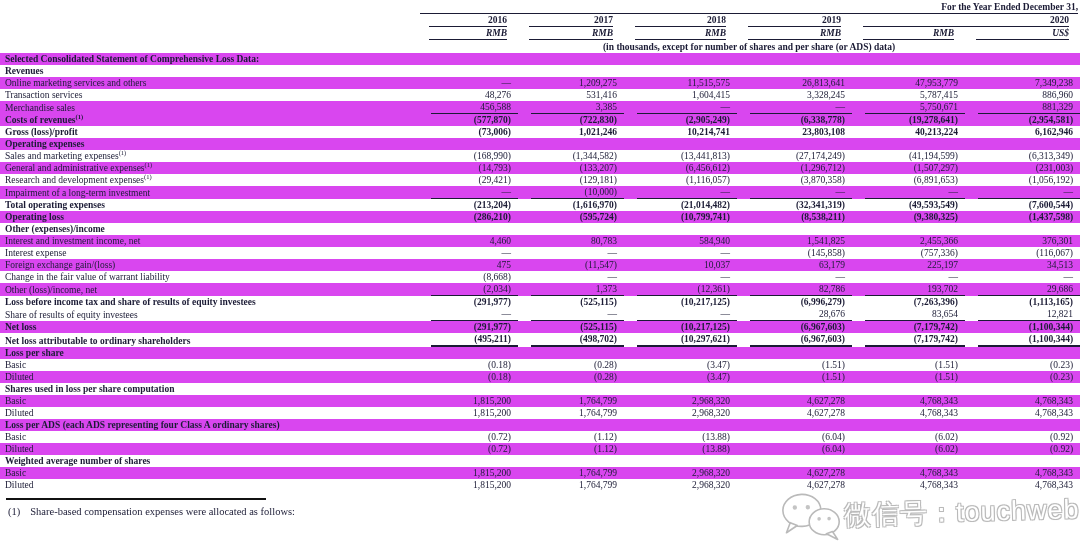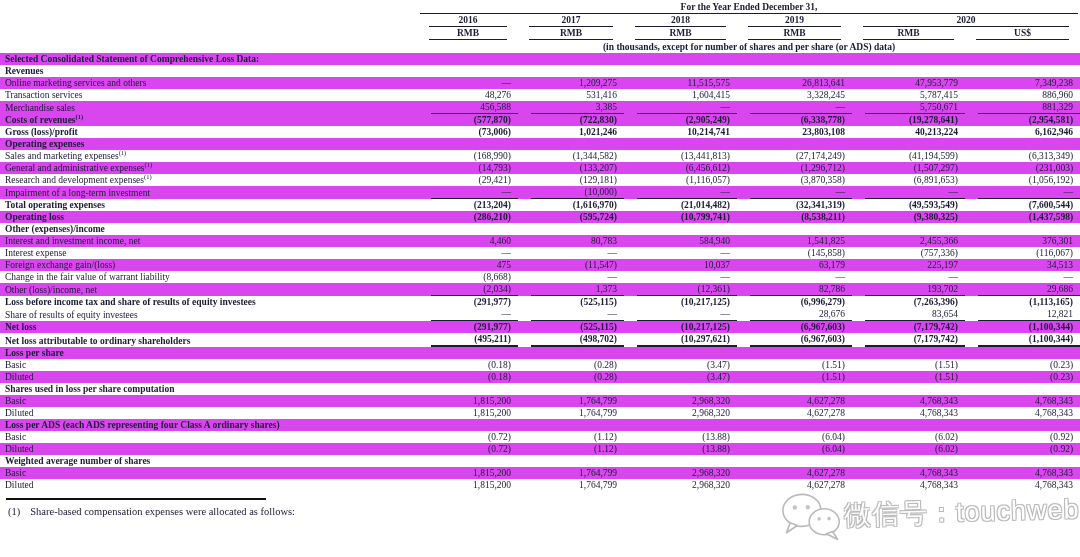--- a/index.html
+++ b/index.html
@@ -15,25 +15,25 @@
   .num .cw { display:block; margin-left:13px; padding-right:7px; }
   tr.blue  { background:#d946ef; }
   tr.white { background:#ffffff; }
   tr.bold td { font-weight:bold; }
   sup { font-size:6.5px; vertical-align:super; line-height:0; }
   tbody tr { height:12px; }
   
   tr.rule-single td.num .cw { border-bottom:1px solid #1b1b35; }
   tr.rule-double td.num .cw { border-bottom:2.4px solid #1b1b35; }
   
-  .hline { display:block; text-align:center; font-weight:bold; border-bottom:1.4px solid #1b1b35; margin:0 11px; }
+  .hline { display:block; text-align:right; font-weight:bold; border-bottom:1.4px solid #1b1b35; margin:0 11px; }
   .hline.wide { margin:0 2px; }
   tr.h-title th { height:14px; }
   tr.h-years th { height:13px; }
-  tr.h-cur th   { height:13px; }
+  tr.h-cur th   { height:13px;font-style:italic; }
   tr.h-note th  { height:13px; }
   
   .footnote-rule { border-top:2px solid #111; width:260px; margin:7px 0 6px 6px; }
   .footnote { font-size:10.5px; padding-left:8px; white-space:nowrap; }
   .footnote .fn-marker { margin-right:10px; }
   
   .watermark {
     position:absolute; right:0px; bottom:16px; display:flex; align-items:center; gap:2px;
     transform:rotate(-1.5deg); opacity:0.93; pointer-events:none;
   }

